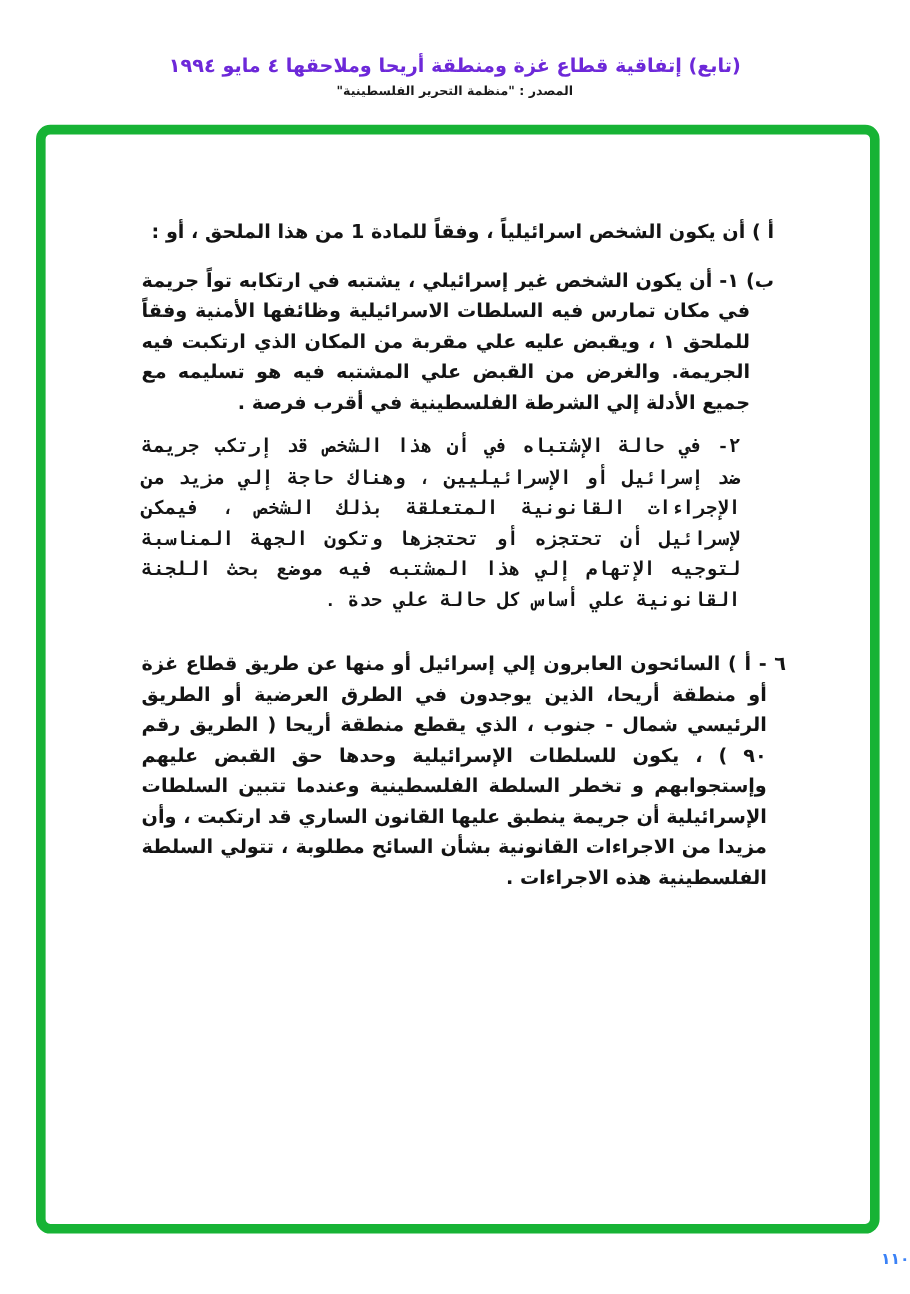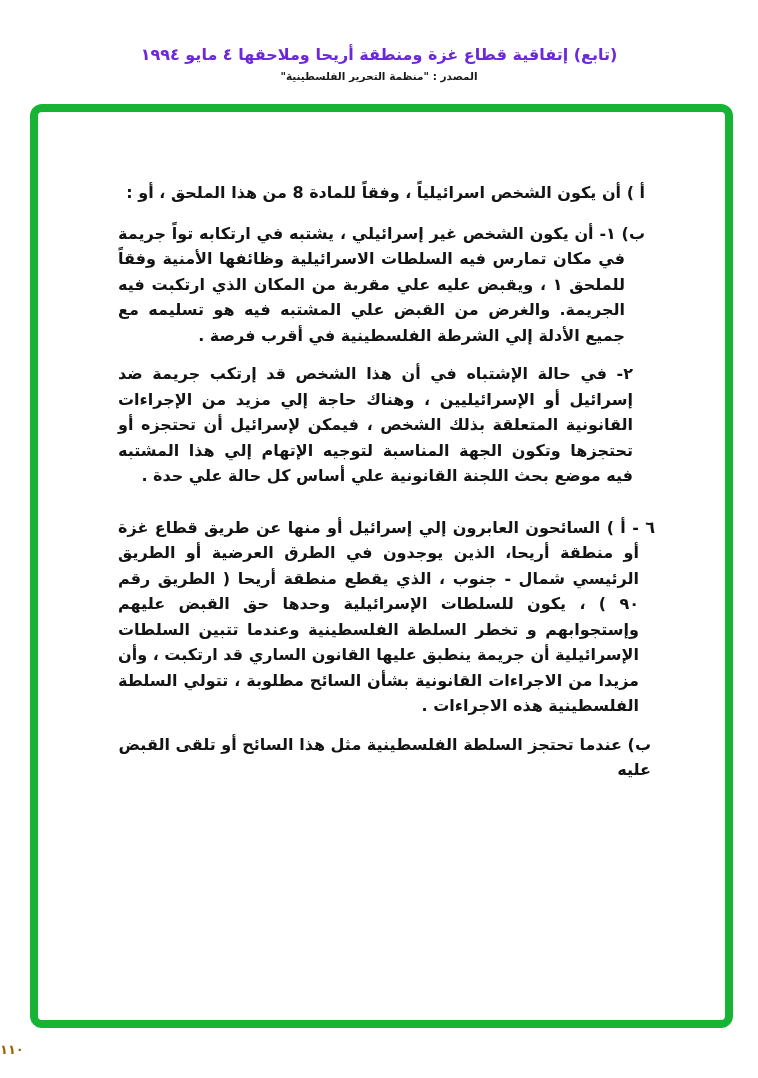--- a/index.html
+++ b/index.html
@@ -65,59 +65,59 @@
     margin-right: 10px;
     text-align: right;
     margin-bottom: 15px;
   }
   .p-b1 {
     margin-right: 10px;
     padding-right: 20px;
     text-indent: -20px;
   }
   .p-2 {
-    margin-right: 22px;
+    margin-right: 38px;
+    font-family: Liberation Mono, monospace;
   }
   .p-5 {
     padding-right: 16px;
     text-indent: -16px;
   }
   .p-6a {
     padding-right: 16px;
     text-indent: -16px;
     margin-top: 26px;
   }
   .p-b {
     margin-right: 4px;
     text-align: right;
     margin-top: 3px;
   }
   .page-number {
     position: absolute;
     top: 1042px;
     left: 0;
     width: 100%;
-    text-align: left;
+    text-align: right;
     font-size: 13px;
     font-weight: bold;
     letter-spacing: 2px;
-    color: #a16207;
+    color: #3b82f6;
   }
 </style>
 </head>
 <body>
 
 <div class="page-header">
   <div class="doc-title">(تابع) إتفاقية قطاع غزة ومنطقة أريحا وملاحقها ٤ مايو ١٩٩٤</div>
   <div class="doc-source">المصدر :  "منظمة التحرير الفلسطينية"</div>
 </div>
 
 <div class="page-frame" style="border-color: rgb(23, 179, 53);"></div>
 
 <div class="doc-body">
-  <div class="para p-a">أ )  أن يكون الشخص اسرائيلياً ،  وفقاً للمادة 8 من هذا الملحق ، أو :</div>
+  <div class="para p-a">أ )  أن يكون الشخص اسرائيلياً ،  وفقاً للمادة 1 من هذا الملحق ، أو :</div>
   <div class="para p-b1">ب) ١- أن يكون الشخص غير إسرائيلي ، يشتبه في ارتكابه تواً جريمة في مكان تمارس فيه السلطات الاسرائيلية وظائفها الأمنية وفقاً للملحق ١ ،  ويقبض عليه علي مقربة من المكان الذي ارتكبت فيه الجريمة. والغرض من القبض علي المشتبه فيه هو تسليمه مع جميع الأدلة إلي الشرطة الفلسطينية في أقرب فرصة .</div>
   <div class="para p-2">٢- في حالة الإشتباه في أن هذا الشخص قد إرتكب جريمة ضد إسرائيل أو الإسرائيليين ،  وهناك حاجة إلي مزيد من الإجراءات القانونية المتعلقة بذلك الشخص ، فيمكن لإسرائيل أن تحتجزه أو تحتجزها وتكون الجهة المناسبة لتوجيه الإتهام إلي هذا المشتبه فيه موضع بحث اللجنة القانونية علي أساس كل حالة علي حدة .</div>
   <div class="para p-6a">٦ - أ ) السائحون العابرون إلي إسرائيل أو منها عن طريق قطاع غزة أو منطقة أريحا، الذين يوجدون في الطرق العرضية أو الطريق الرئيسي شمال - جنوب ، الذي يقطع منطقة أريحا ( الطريق رقم ٩٠ ) ، يكون للسلطات الإسرائيلية وحدها حق القبض عليهم وإستجوابهم و تخطر السلطة الفلسطينية وعندما تتبين السلطات الإسرائيلية أن جريمة ينطبق عليها القانون الساري قد ارتكبت ، وأن مزيدا من الاجراءات القانونية بشأن السائح مطلوبة ، تتولي السلطة الفلسطينية هذه الاجراءات .</div>
-  <div class="para p-b">ب)  عندما تحتجز السلطة الفلسطينية مثل هذا السائح أو تلقى القبض عليه</div>
 </div>
 
 <div class="page-number">١١٠</div>
 
 </body></html>

